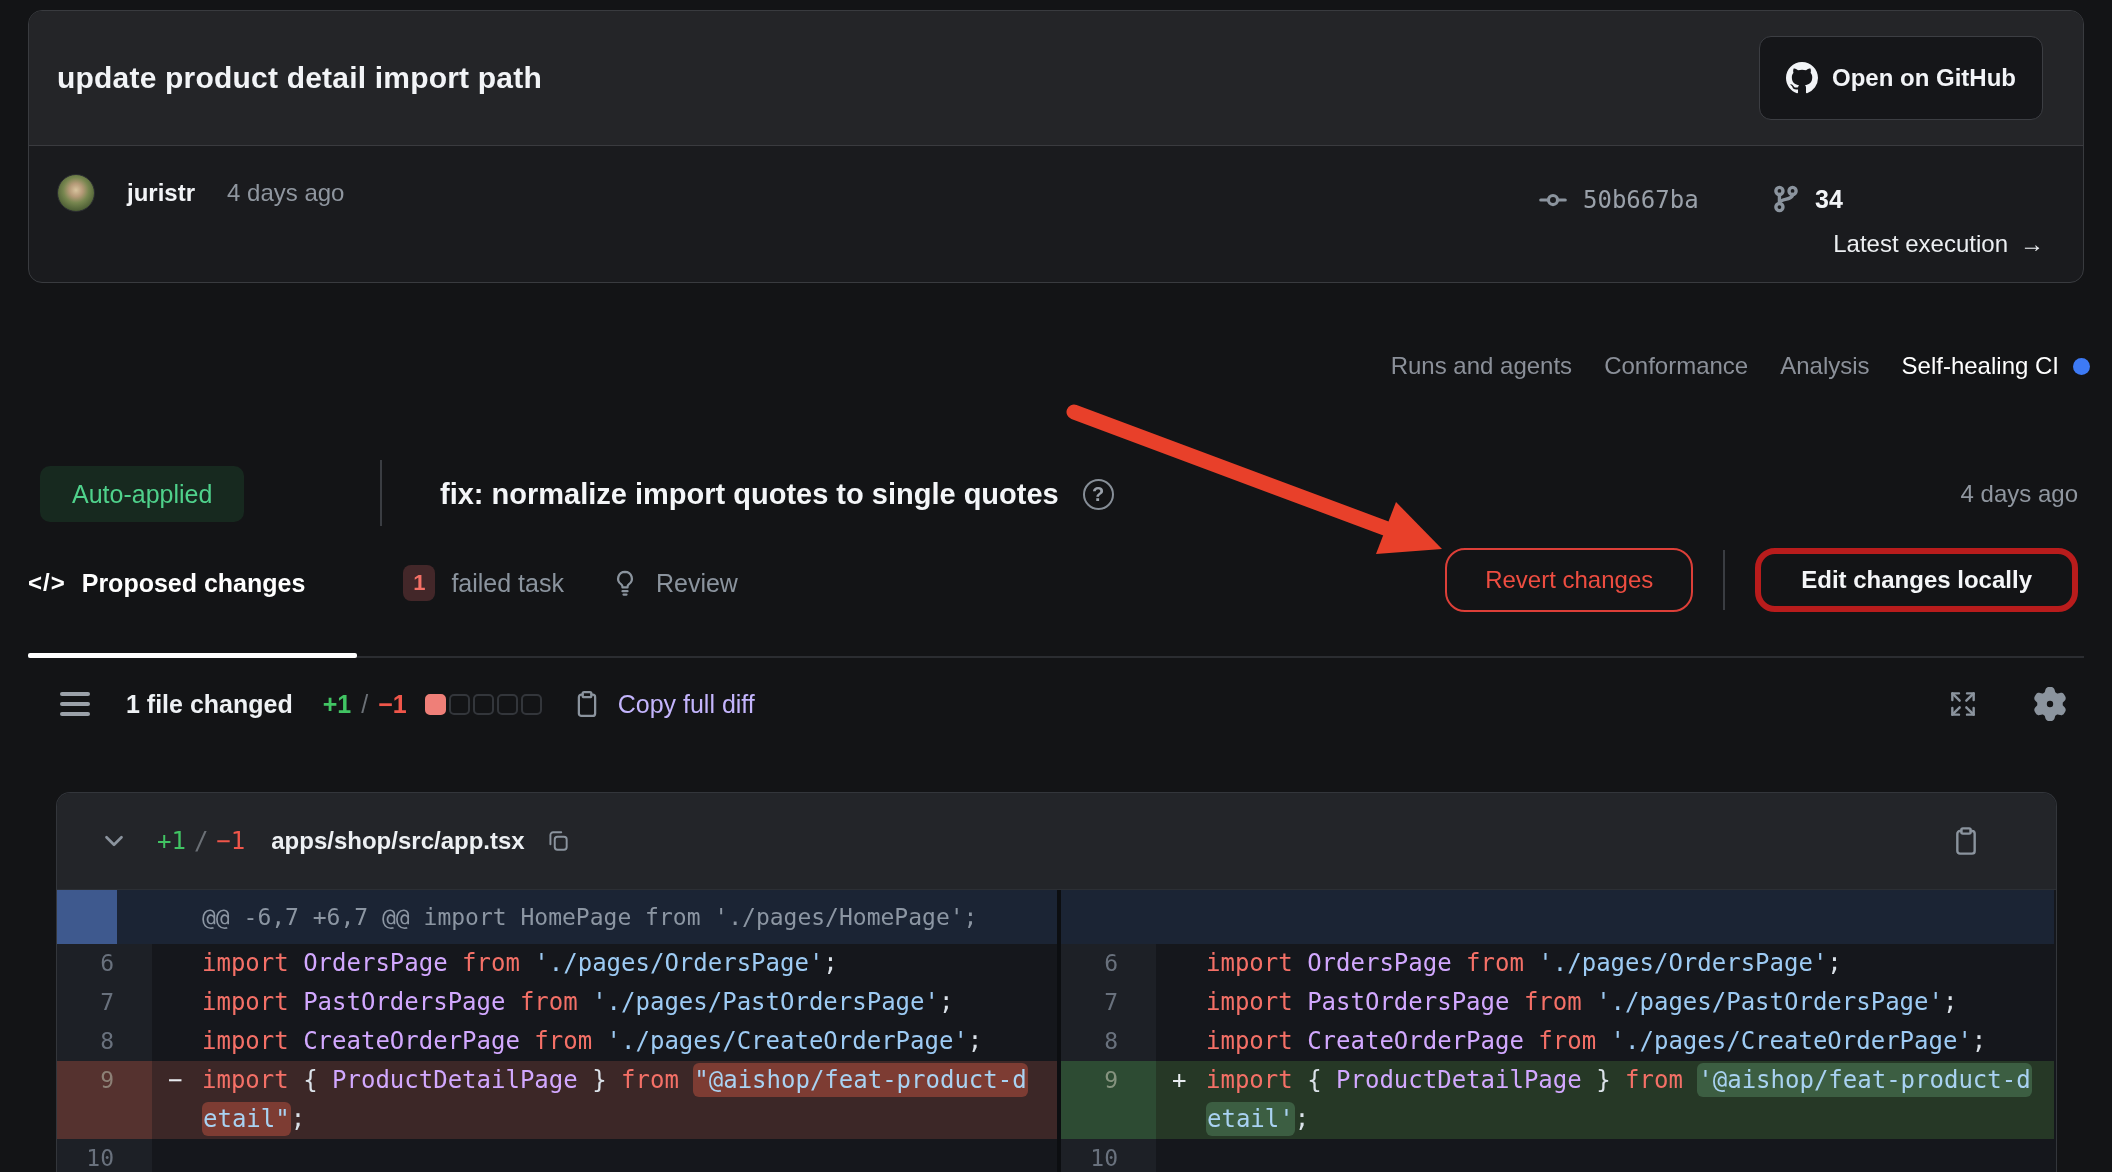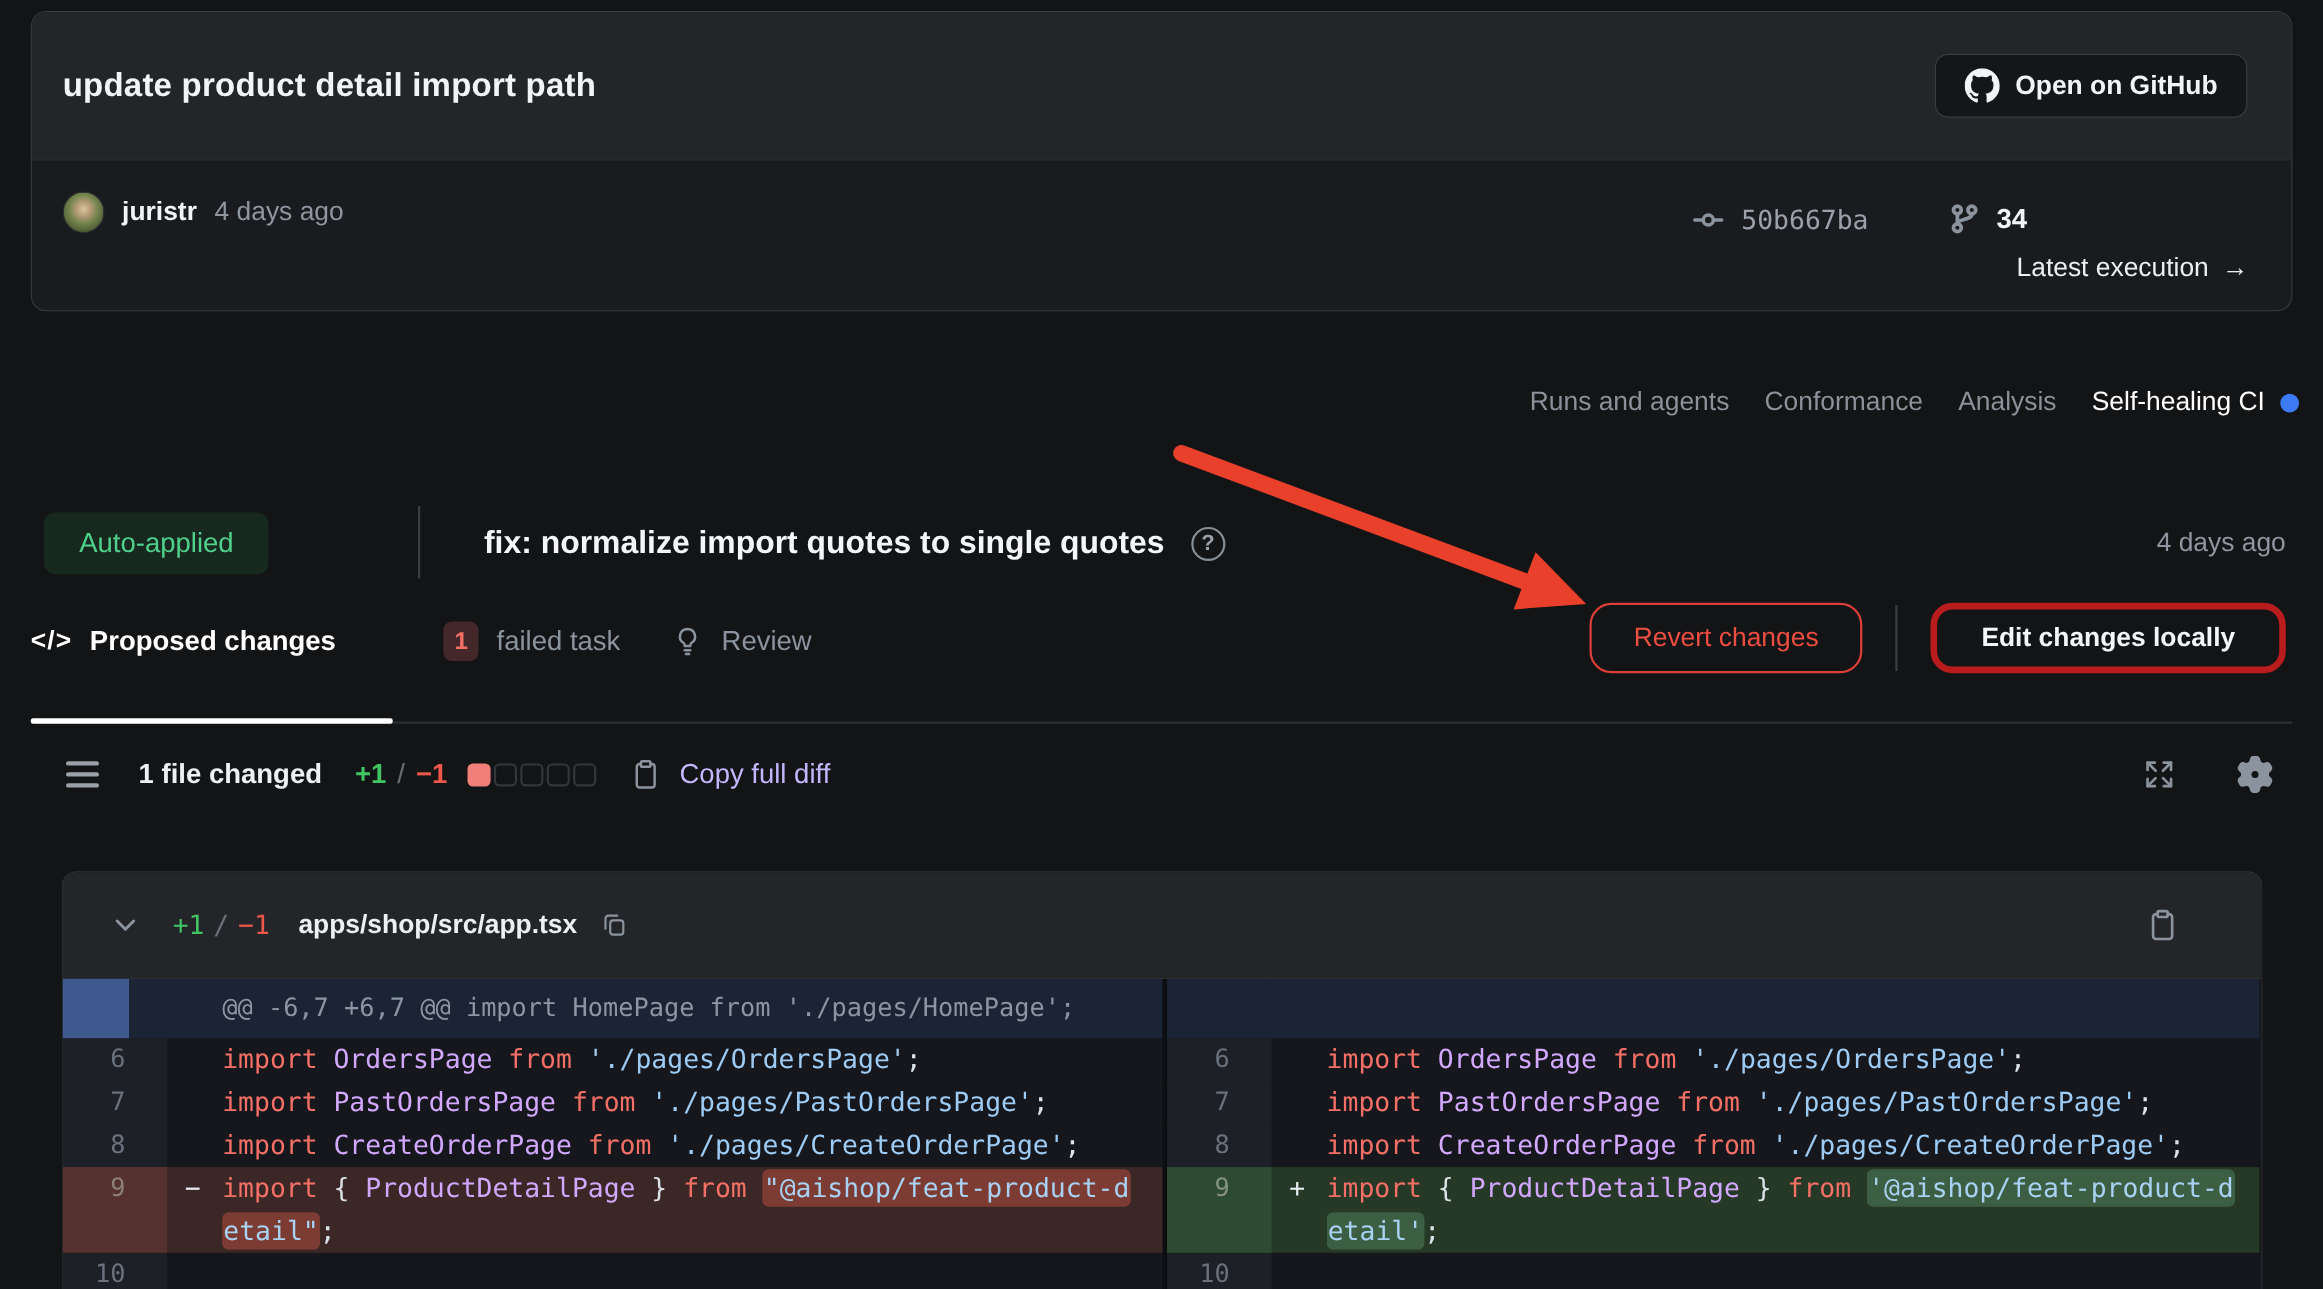--- a/index.html
+++ b/index.html
@@ -9,23 +9,23 @@
   *{margin:0;padding:0;box-sizing:border-box}
   html,body{width:2112px;height:1172px;overflow:hidden}
   body{position:relative;background:#131416;font-family:"Liberation Sans",sans-serif;color:#e8ebee;}
   svg{display:block}
   .ic{stroke:#8b949e;fill:none;stroke-width:1.8;stroke-linecap:round;stroke-linejoin:round}
 
   
   .commit-card{position:absolute;left:28px;top:10px;width:2056px;height:273px;background:#1a1b1e;border:1px solid #393b3f;border-radius:14px;}
   .cc-header{height:135px;background:#242528;border-bottom:1px solid #3a3b3f;border-radius:13px 13px 0 0;display:flex;align-items:center;justify-content:space-between;padding:0 40px 0 28px;}
   .page-title{font-size:30px;font-weight:700;color:#f2f4f7;letter-spacing:.2px}
-  .gh-btn{display:flex;align-items:center;gap:14px;background:#151619;border:1px solid #3c3e43;border-radius:12px;height:58px;padding:0 26px;color:#f2f4f7;font-size:24px;font-weight:700;cursor:pointer}
+  .gh-btn{display:flex;align-items:center;gap:14px;background:#151619;border:1px solid #3c3e43;border-radius:12px;height:84px;padding:0 26px;color:#f2f4f7;font-size:24px;font-weight:700;cursor:pointer}
   .cc-body{position:relative;height:136px;}
-  .author{position:absolute;left:28px;top:28px;display:flex;align-items:center;gap:16px}
+  .author{position:absolute;left:28px;top:28px;display:flex;align-items:center;gap:32px}
   .avatar{width:38px;height:38px;border-radius:50%;background:radial-gradient(circle at 50% 42%,#d8c49e 0%,#b59a78 24%,#77864f 46%,#4a5c33 76%,#394a28 100%);border:1px solid #2c2e31}
   .author-name{font-size:24px;font-weight:700;color:#f2f4f7}
   .muted{font-size:24px;color:#8f969f}
   .sha-group{position:absolute;left:1510px;top:40px;display:flex;gap:16px;align-items:center;color:#9aa1aa;font-family:"DejaVu Sans Mono",monospace;font-size:24px}
   .branch-group{position:absolute;left:1742px;top:38px;display:flex;gap:14px;align-items:center;color:#f2f4f7;font-size:25px;font-weight:600}
   .latest{position:absolute;right:39px;top:84px;color:#eceff2;font-size:24px;display:flex;gap:12px;align-items:center;cursor:pointer}
 
   
   .top-tabs{position:absolute;top:352px;right:22px;display:flex;gap:32px;align-items:flex-start;font-size:24px;color:#8b9099}
   .top-tabs .ttab{cursor:pointer;display:flex;align-items:center}

